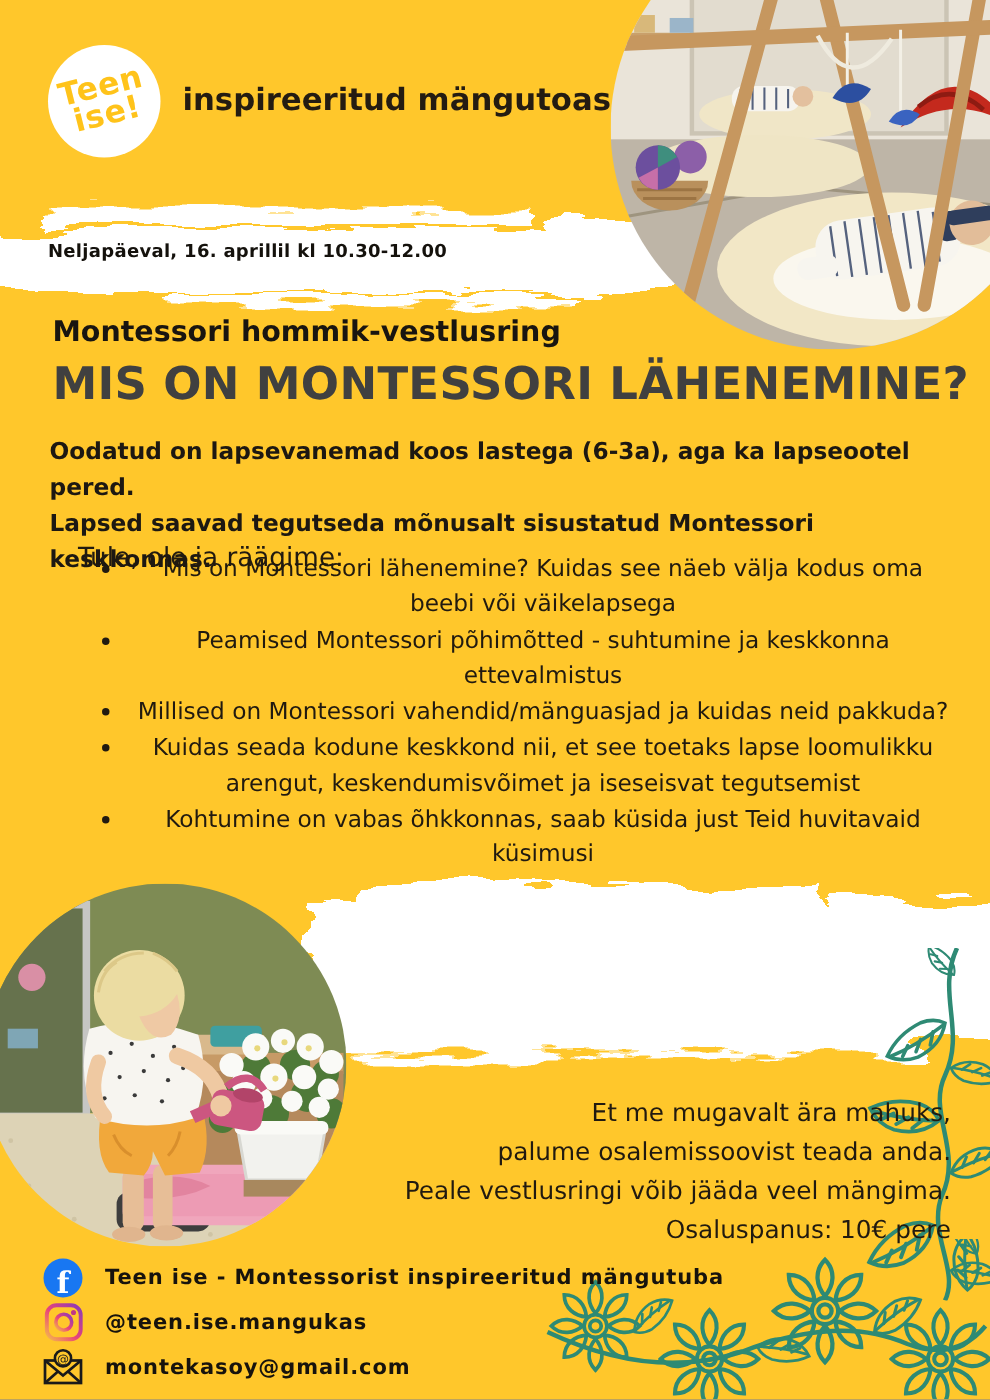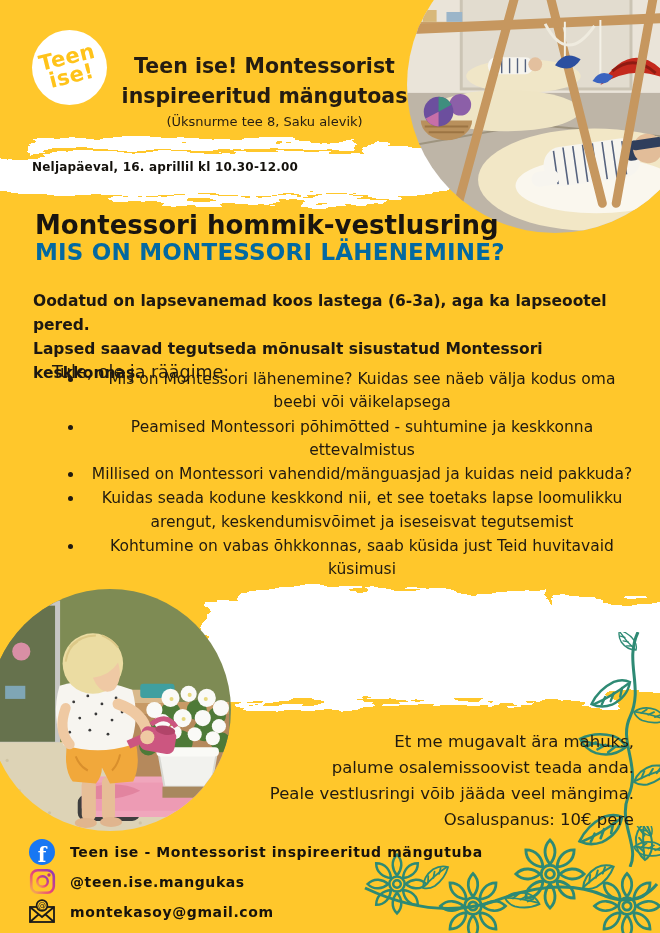--- a/index.html
+++ b/index.html
@@ -29,25 +29,25 @@
   .header-address{
     position:absolute;left:112px;top:114px;width:305px;text-align:center;z-index:3;
     font-weight:500;font-size:13px;color:#241C12;
   }
   .banner-text{
     position:absolute;left:32px;top:160px;z-index:4;
     font-weight:700;font-size:12px;letter-spacing:.2px;color:#14110C;
   }
   .event-subtitle{
     position:absolute;left:35px;top:210px;z-index:4;
-    font-weight:700;font-size:26px;color:#191510;
+    font-weight:700;font-size:19px;color:#191510;
   }
   .event-title{
     position:absolute;left:35px;top:239px;z-index:4;
-    font-weight:800;font-size:23px;letter-spacing:.2px;color:#0369a1;
+    font-weight:800;font-size:30px;letter-spacing:.2px;color:#404040;
   }
   .intro{
     position:absolute;left:33px;top:289px;width:620px;z-index:4;
     font-weight:700;font-size:15.5px;line-height:1.55;color:#1D1812;
   }
   .agenda-lead{
     position:absolute;left:52px;top:362px;z-index:4;
     font-weight:500;font-size:17.5px;color:#211A10;
   }
   .agenda-list{
@@ -249,24 +249,22 @@
   </div>
 
   <div class="badge">
     <div class="badge-text">
       <div>Teen</div>
       <div>ise!</div>
     </div>
   </div>
 
   <div class="header-title">
-    <div>Teen ise! Montessorist</div>
     <div>inspireeritud mängutoas</div>
   </div>
-  <div class="header-address">(Üksnurme tee 8, Saku alevik)</div>
 
   <div class="banner-text">Neljapäeval, 16. aprillil kl 10.30-12.00</div>
 
   <div class="event-subtitle">Montessori hommik-vestlusring</div>
   <div class="event-title">MIS ON MONTESSORI LÄHENEMINE?</div>
 
   <div class="intro">
     <div>Oodatud on lapsevanemad koos lastega (6-3a), aga ka lapseootel pered.</div>
     <div>Lapsed saavad tegutseda mõnusalt sisustatud Montessori keskkonnas.</div>
   </div>

